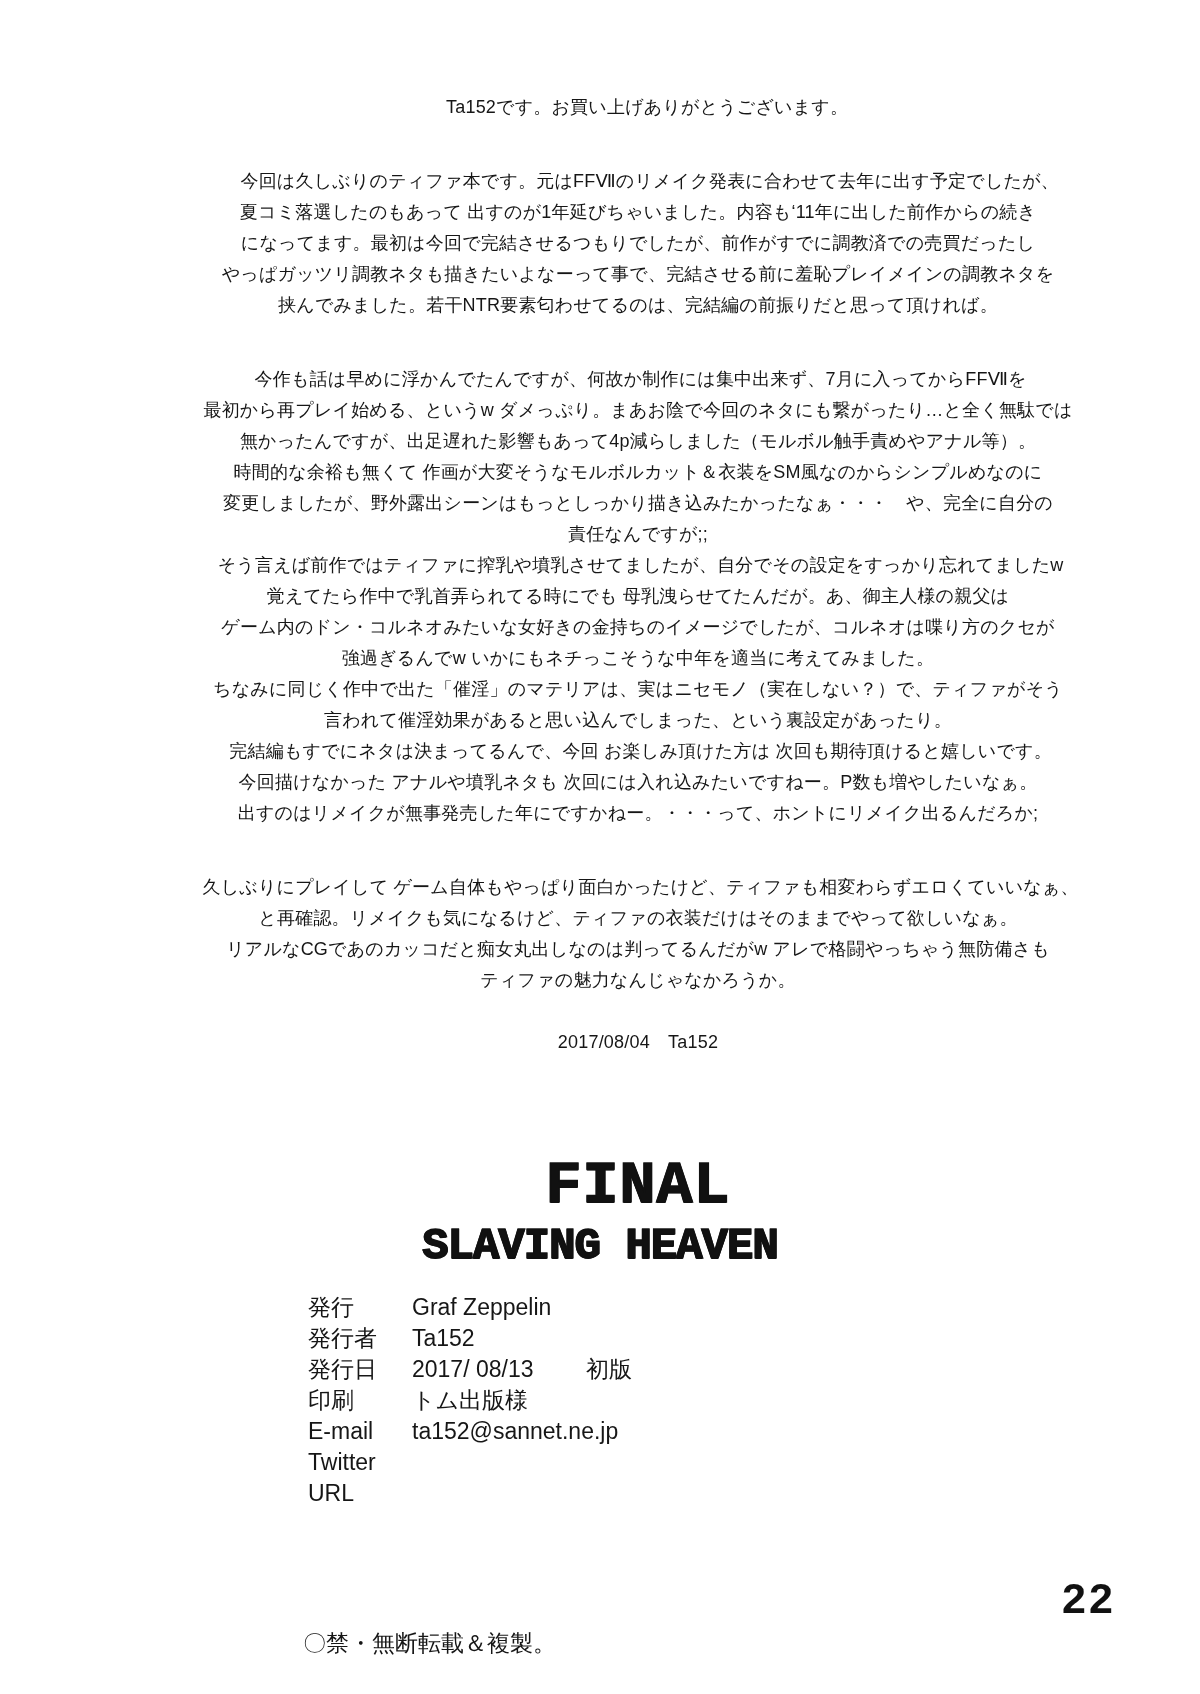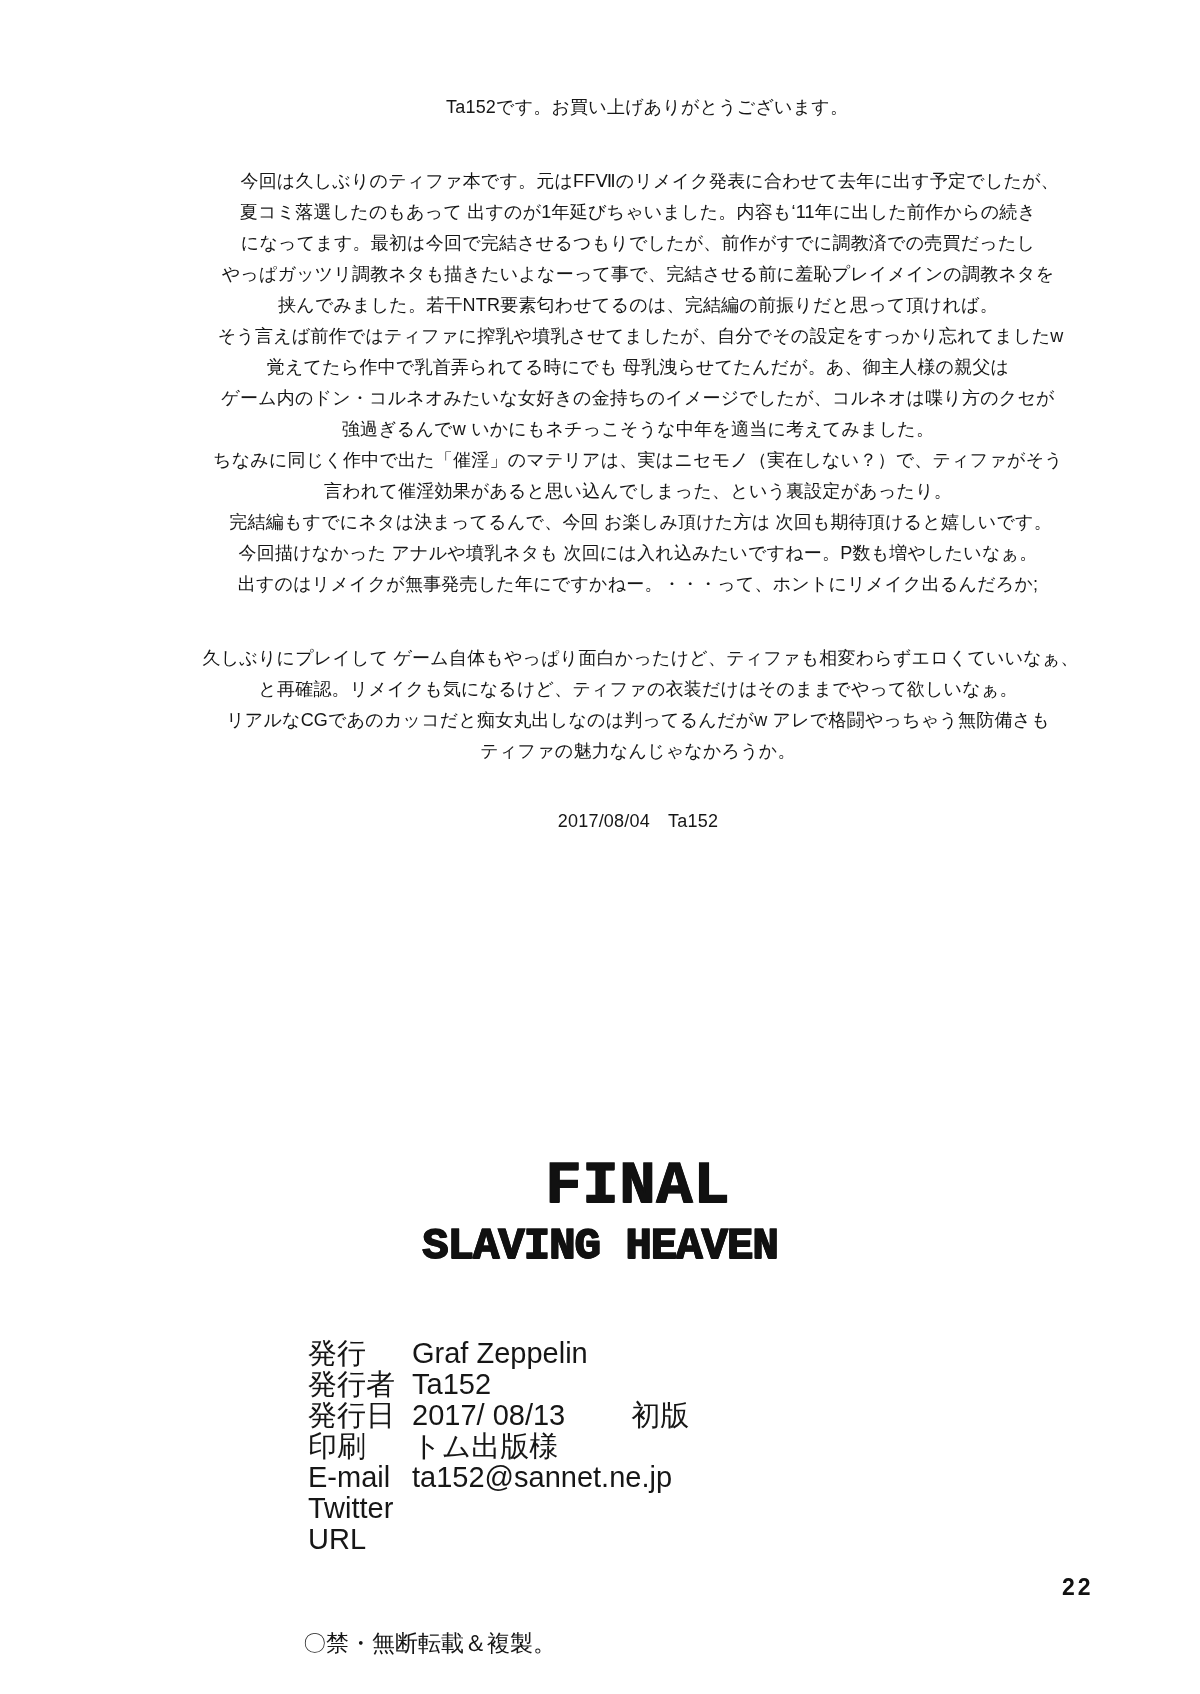--- a/index.html
+++ b/index.html
@@ -29,21 +29,21 @@
   }
   .para {
     margin: 0;
     white-space: pre-wrap;
   }
   .gap-before {
     margin-top: 43px;
   }
   
   .date-line {
-    margin-top: 39px;
+    margin-top: 31px;
     white-space: pre-wrap;
   }
   
   .title-line {
     position: absolute;
     left: 0;
     width: 1200px;
     text-align: center;
     font-family: "Liberation Mono", "DejaVu Sans Mono", monospace;
     font-weight: bold;
@@ -61,22 +61,22 @@
   }
   .title-line-2 {
     top: 1224px;
     font-size: 44px;
     letter-spacing: -1px;
   }
   
   .colophon {
     position: absolute;
     left: 308px;
-    top: 1338px;
-    font-size: 29px;
+    top: 1292px;
+    font-size: 23px;
     line-height: 31px;
   }
   .colophon-row {
     display: flex;
   }
   .colophon-label {
     width: 104px;
     flex: 0 0 104px;
     white-space: pre;
   }
@@ -91,38 +91,44 @@
     top: 1566px;
     font-size: 23px;
     line-height: 31px;
     white-space: pre-wrap;
   }
   
   .page-number {
     position: absolute;
     left: 1062px;
     top: 1574px;
-    font-size: 23px;
+    font-size: 43px;
     font-weight: bold;
     letter-spacing: 3px;
     color: #111111;
   }
 </style>
 </head>
 <body>
 
 <div class="page">
 
   <div class="body-text">
     <p class="para">　Ta152です。お買い上げありがとうございます。</p>
     <p class="para gap-before">　 今回は久しぶりのティファ本です。元はFFⅦのリメイク発表に合わせて去年に出す予定でしたが、
 夏コミ落選したのもあって 出すのが1年延びちゃいました。内容も‘11年に出した前作からの続き
 になってます。最初は今回で完結させるつもりでしたが、前作がすでに調教済での売買だったし
 やっぱガッツリ調教ネタも描きたいよなーって事で、完結させる前に羞恥プレイメインの調教ネタを
 挟んでみました。若干NTR要素匂わせてるのは、完結編の前振りだと思って頂ければ。</p>
+    <p class="para gap-before"> 今作も話は早めに浮かんでたんですが、何故か制作には集中出来ず、7月に入ってからFFⅦを
+最初から再プレイ始める、というw ダメっぷり。まあお陰で今回のネタにも繋がったり…と全く無駄では
+無かったんですが、出足遅れた影響もあって4p減らしました（モルボル触手責めやアナル等）。
+時間的な余裕も無くて 作画が大変そうなモルボルカット＆衣装をSM風なのからシンプルめなのに
+変更しましたが、野外露出シーンはもっとしっかり描き込みたかったなぁ・・・　や、完全に自分の
+責任なんですが;;</p>
     <p class="para"> そう言えば前作ではティファに搾乳や墳乳させてましたが、自分でその設定をすっかり忘れてましたw
 覚えてたら作中で乳首弄られてる時にでも 母乳洩らせてたんだが。あ、御主人様の親父は
 ゲーム内のドン・コルネオみたいな女好きの金持ちのイメージでしたが、コルネオは喋り方のクセが
 強過ぎるんでw いかにもネチっこそうな中年を適当に考えてみました。
 ちなみに同じく作中で出た「催淫」のマテリアは、実はニセモノ（実在しない？）で、ティファがそう
 言われて催淫効果があると思い込んでしまった、という裏設定があったり。
  完結編もすでにネタは決まってるんで、今回 お楽しみ頂けた方は 次回も期待頂けると嬉しいです。
 今回描けなかった アナルや墳乳ネタも 次回には入れ込みたいですねー。P数も増やしたいなぁ。
 出すのはリメイクが無事発売した年にですかねー。・・・って、ホントにリメイク出るんだろか;</p>
     <p class="para gap-before"> 久しぶりにプレイして ゲーム自体もやっぱり面白かったけど、ティファも相変わらずエロくていいなぁ、

